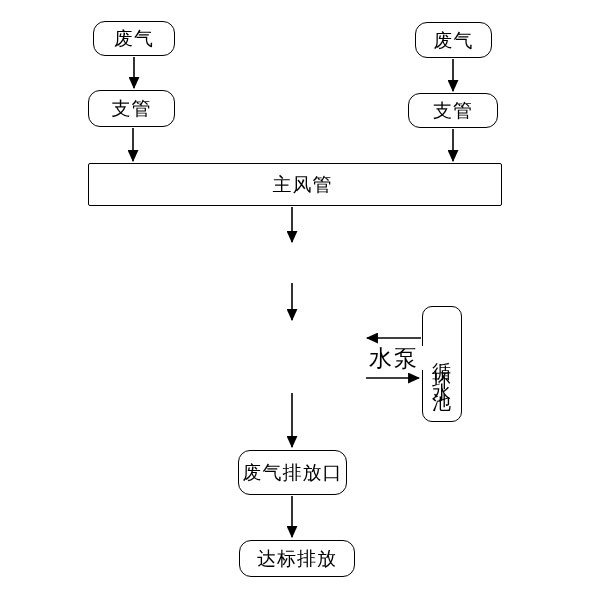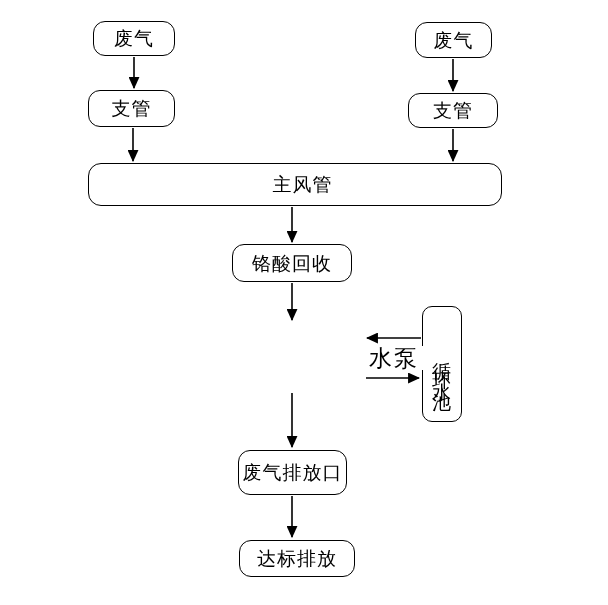--- a/index.html
+++ b/index.html
@@ -28,21 +28,21 @@
     background:var(--bg);
     display:flex;align-items:center;justify-content:center;
     font-size:19px;line-height:1;
     letter-spacing:1px;
     white-space:nowrap;
   }
   .node-waste-gas-left   {left:93px;  top:21px;  width:82px;  height:35px;}
   .node-waste-gas-right  {left:415px; top:22px;  width:77px;  height:36px;}
   .node-branch-left      {left:88px;  top:90px;  width:87px;  height:37px;}
   .node-branch-right     {left:408px; top:93px;  width:90px;  height:35px;}
-  .node-main-duct        {left:88px;  top:163px; width:414px; height:43px; border-radius:13px;padding-left:15px;}
+  .node-main-duct        {left:88px;  top:163px; width:414px; height:43px; border-radius:2px;padding-left:15px;}
   .node-chromic          {left:232px; top:244px; width:120px; height:38px;}
   .node-absorption       {left:224px; top:322px; width:140px; height:70px; border-radius:16px;}
   .node-pool{
     left:422px; top:306px; width:40px; height:116px; border-radius:10px;
     writing-mode:vertical-lr; text-orientation:upright;
     letter-spacing:10px; text-indent:6px;
   }
   .node-outlet           {left:238px; top:450px; width:109px; height:45px;}
   .node-standard         {left:239px; top:540px; width:116px; height:37px;}
   .edge-label{
@@ -81,21 +81,20 @@
   <div class="node node-waste-gas-left">废气</div>
 
   <div class="node node-waste-gas-right">废气</div>
 
   <div class="node node-branch-left">支管</div>
 
   <div class="node node-branch-right">支管</div>
 
   <div class="node node-main-duct">主风管</div>
 
-  <div class="node node-chromic">铬酸回收</div>
 
 
   <div class="node node-pool">循环水池</div>
 
   <div class="edge-label">水泵</div>
 
   <div class="node node-outlet">废气排放口</div>
 
   <div class="node node-standard">达标排放</div>
 

